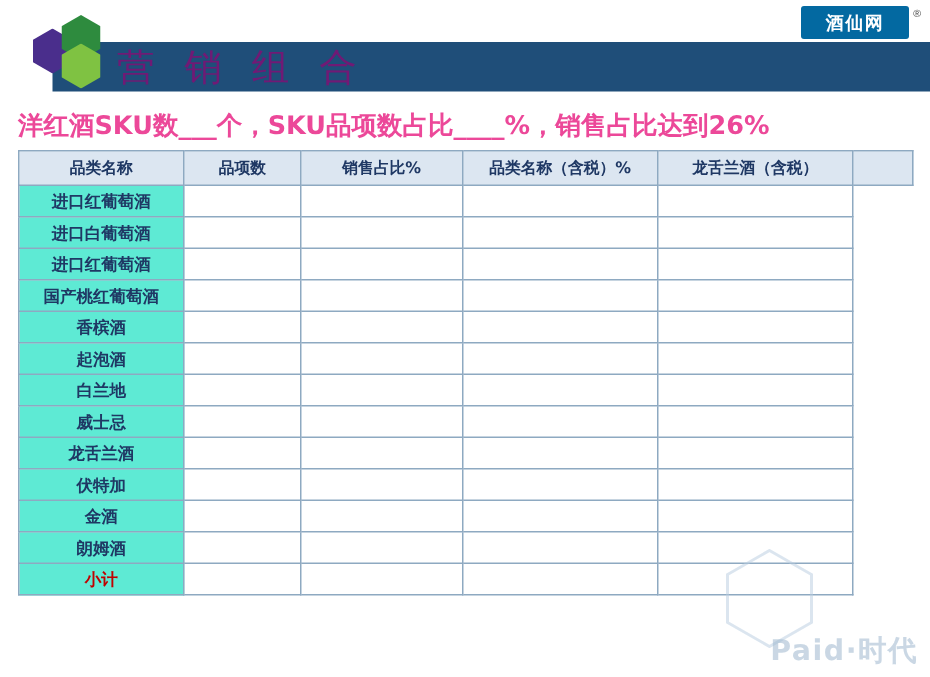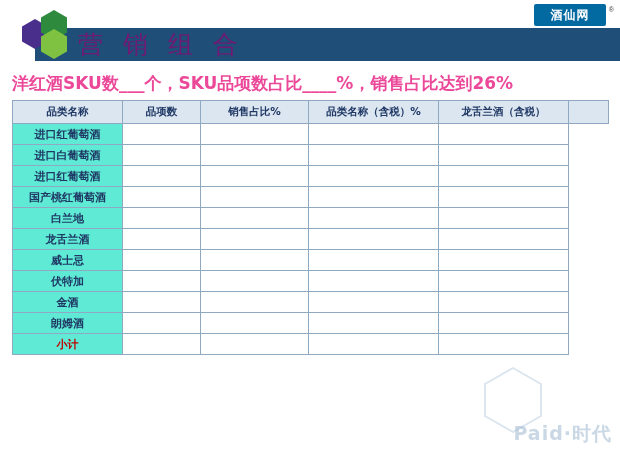--- a/index.html
+++ b/index.html
@@ -187,37 +187,53 @@
         </tr>
         <tr>
           <td class="name">国产桃红葡萄酒</td>
           <td class="val"></td>
           <td class="val"></td>
           <td class="val"></td>
           <td class="val"></td>
           <td class="pad"></td>
         </tr>
         <tr>
+          <td class="name">香槟酒</td>
+          <td class="val"></td>
+          <td class="val"></td>
+          <td class="val"></td>
+          <td class="val"></td>
+          <td class="pad"></td>
+        </tr>
+        <tr>
+          <td class="name">起泡酒</td>
+          <td class="val"></td>
+          <td class="val"></td>
+          <td class="val"></td>
+          <td class="val"></td>
+          <td class="pad"></td>
+        </tr>
+        <tr>
           <td class="name">白兰地</td>
           <td class="val"></td>
           <td class="val"></td>
           <td class="val"></td>
           <td class="val"></td>
           <td class="pad"></td>
         </tr>
         <tr>
+          <td class="name">威士忌</td>
+          <td class="val"></td>
+          <td class="val"></td>
+          <td class="val"></td>
+          <td class="val"></td>
+          <td class="pad"></td>
+        </tr>
+        <tr>
           <td class="name">龙舌兰酒</td>
-          <td class="val"></td>
-          <td class="val"></td>
-          <td class="val"></td>
-          <td class="val"></td>
-          <td class="pad"></td>
-        </tr>
-        <tr>
-          <td class="name">威士忌</td>
           <td class="val"></td>
           <td class="val"></td>
           <td class="val"></td>
           <td class="val"></td>
           <td class="pad"></td>
         </tr>
         <tr>
           <td class="name">伏特加</td>
           <td class="val"></td>
           <td class="val"></td>

